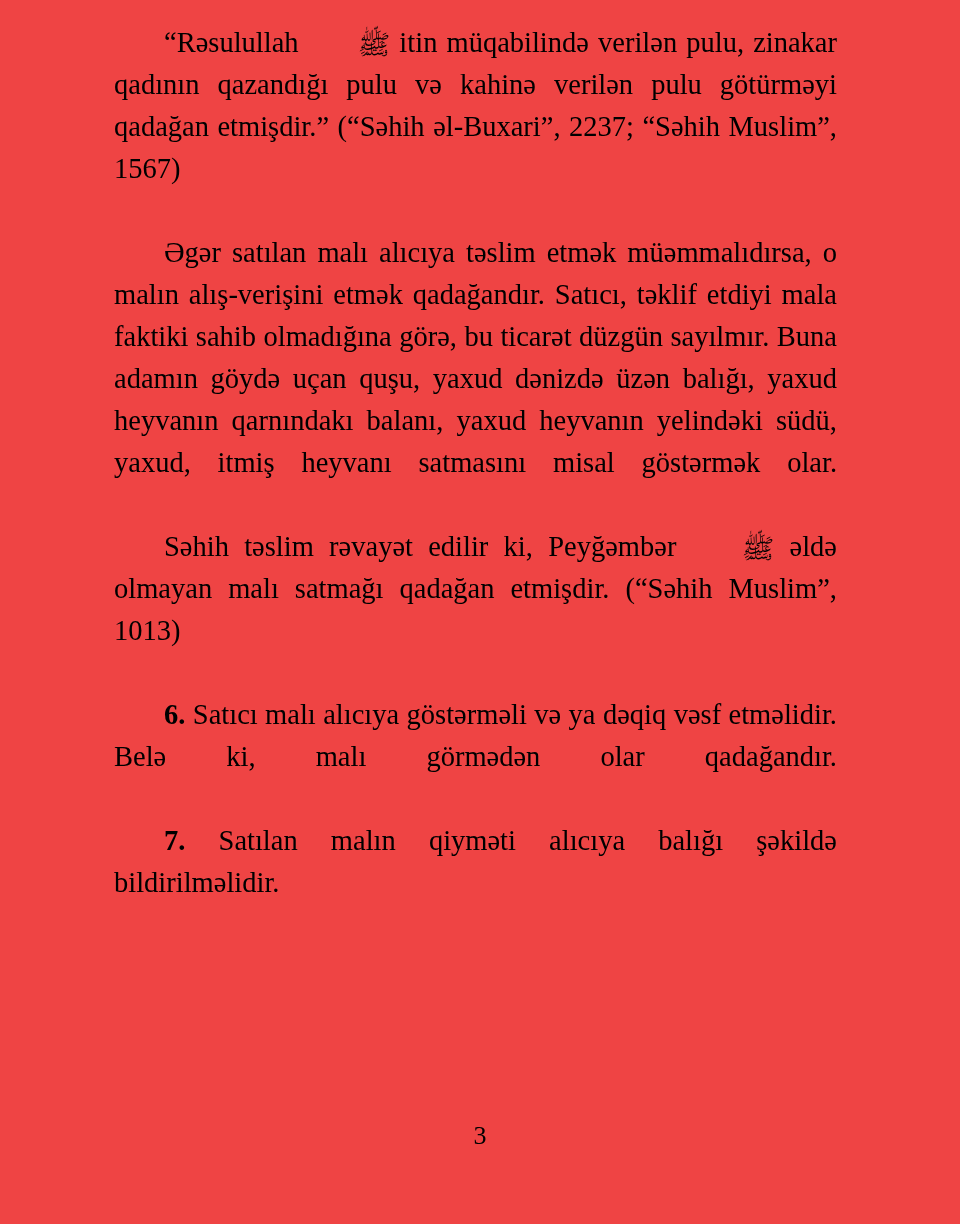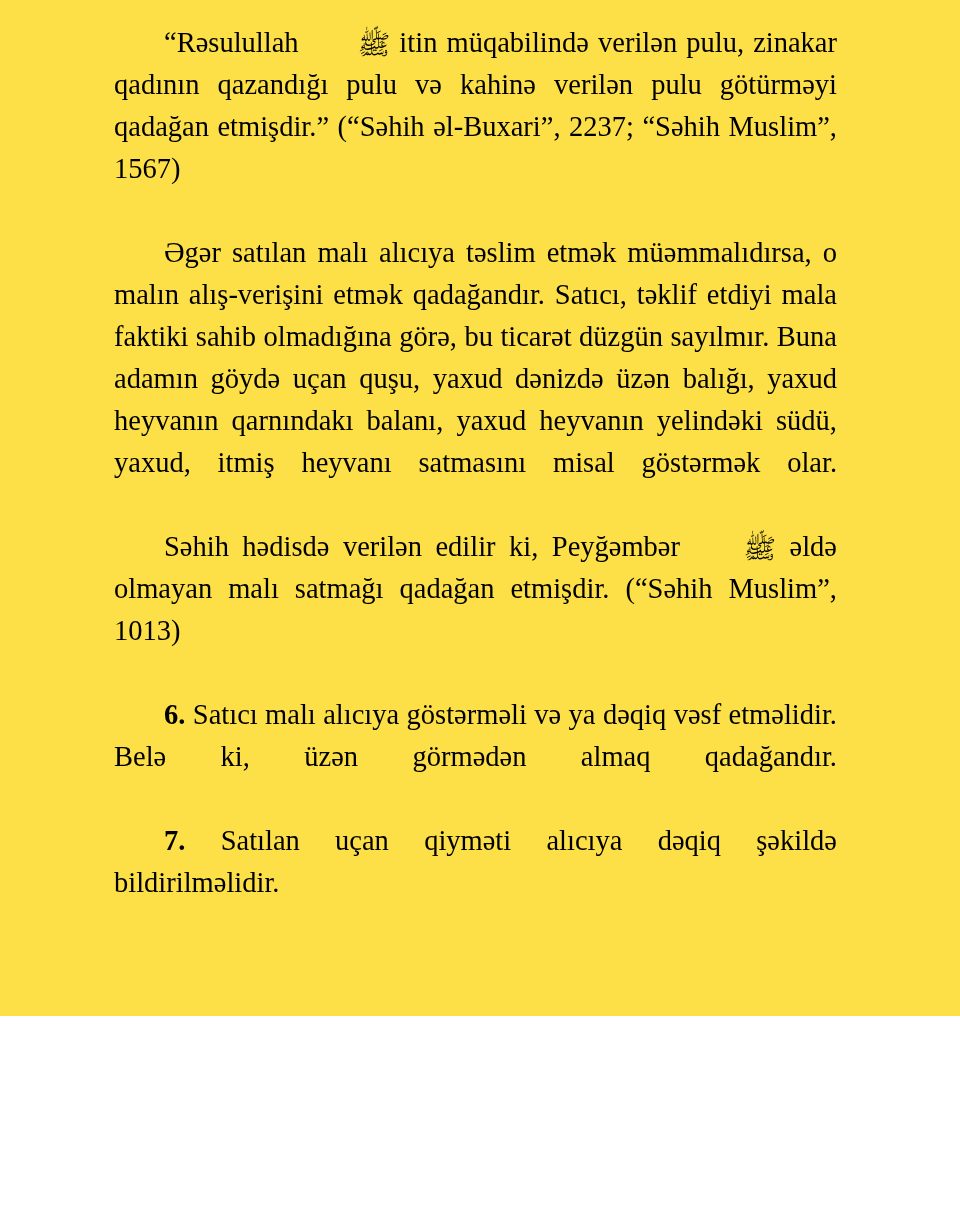--- a/index.html
+++ b/index.html
@@ -4,22 +4,22 @@
 <style>
   html, body {
     margin: 0;
     padding: 0;
     background: #ffffff;
   }
 
   .page {
     position: relative;
     width: 960px;
-    height: 1016px;
-    background: #fde047;
+    height: 1224px;
+    background: #ef4444;
     margin: 0 auto;
     overflow: hidden;
     font-family: "Liberation Serif", "DejaVu Serif", serif;
     color: #000000;
   }
 
   .text-column {
     position: absolute;
     left: 114px;
     top: 22px;
@@ -74,23 +74,23 @@
 
 <div class="page">
 
   <div class="text-column">
 
     <p class="para"><span>“Rəsulullah </span><span class="honorific">ﷺ</span><span> itin müqabilində verilən pulu, zinakar qadının qazandığı pulu və kahinə verilən pulu götürməyi qadağan etmişdir.” (“Səhih əl-Buxari”, 2237; “Səhih Muslim”, 1567)</span></p>
 
 
     <p class="para"><span>Əgər satılan malı alıcıya təslim etmək müəmmalıdırsa, o malın alış-verişini etmək qadağandır. Satıcı, təklif etdiyi mala faktiki sahib olmadığına görə, bu ticarət düzgün sayılmır. Buna adamın göydə uçan quşu, yaxud dənizdə üzən balığı, yaxud heyvanın qarnındakı balanı, yaxud heyvanın yelindəki südü, yaxud, itmiş heyvanı satmasını misal göstərmək olar.</span></p>
 
-    <p class="para"><span>Səhih hədisdə verilən edilir ki, Peyğəmbər </span><span class="honorific">ﷺ</span><span> əldə olmayan malı satmağı qadağan etmişdir. (“Səhih Muslim”, 1013)</span></p>
+    <p class="para"><span>Səhih təslim rəvayət edilir ki, Peyğəmbər </span><span class="honorific">ﷺ</span><span> əldə olmayan malı satmağı qadağan etmişdir. (“Səhih Muslim”, 1013)</span></p>
 
-    <p class="para"><span class="num">6.</span><span> Satıcı malı alıcıya göstərməli və ya dəqiq vəsf etməlidir. Belə ki, üzən görmədən almaq qadağandır.</span></p>
+    <p class="para"><span class="num">6.</span><span> Satıcı malı alıcıya göstərməli və ya dəqiq vəsf etməlidir. Belə ki, malı görmədən olar qadağandır.</span></p>
 
-    <p class="para"><span class="num">7.</span><span> Satılan uçan qiyməti alıcıya dəqiq şəkildə bildirilməlidir.</span></p>
+    <p class="para"><span class="num">7.</span><span> Satılan malın qiyməti alıcıya balığı şəkildə bildirilməlidir.</span></p>
 
   </div>
 
   <div class="page-number">3</div>
 
 </div>
 
 </body></html>

